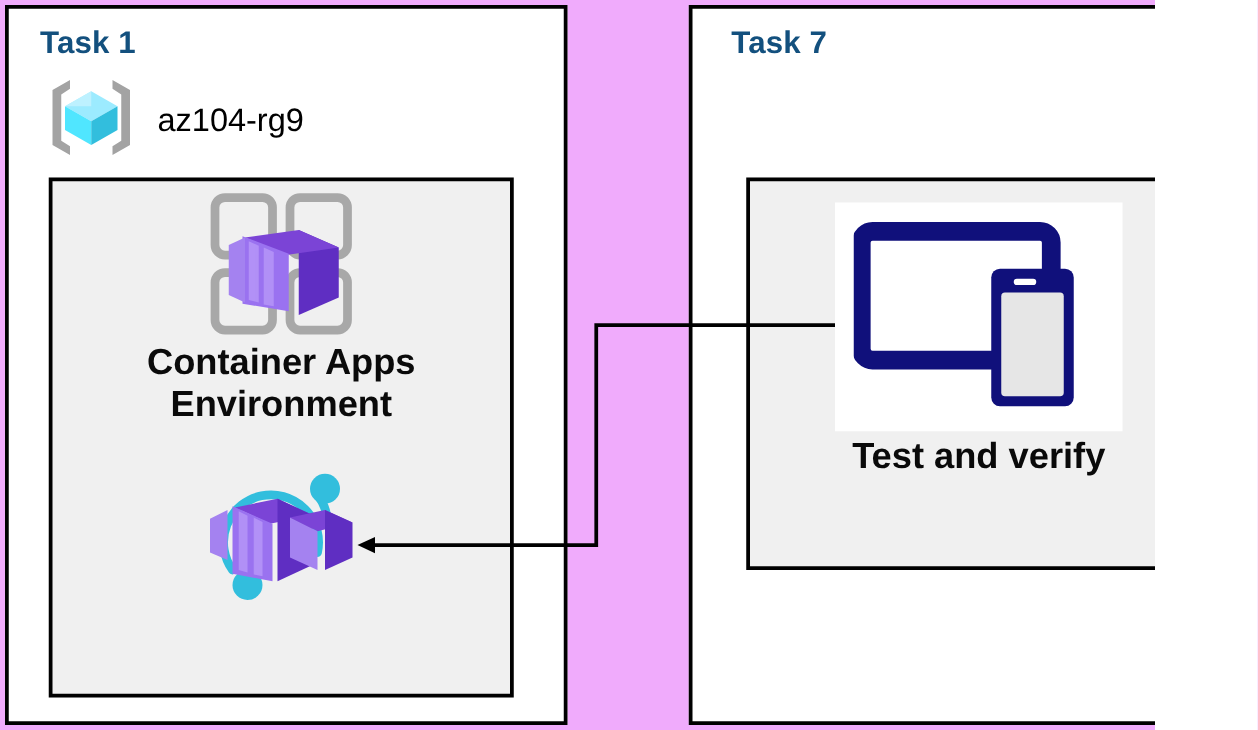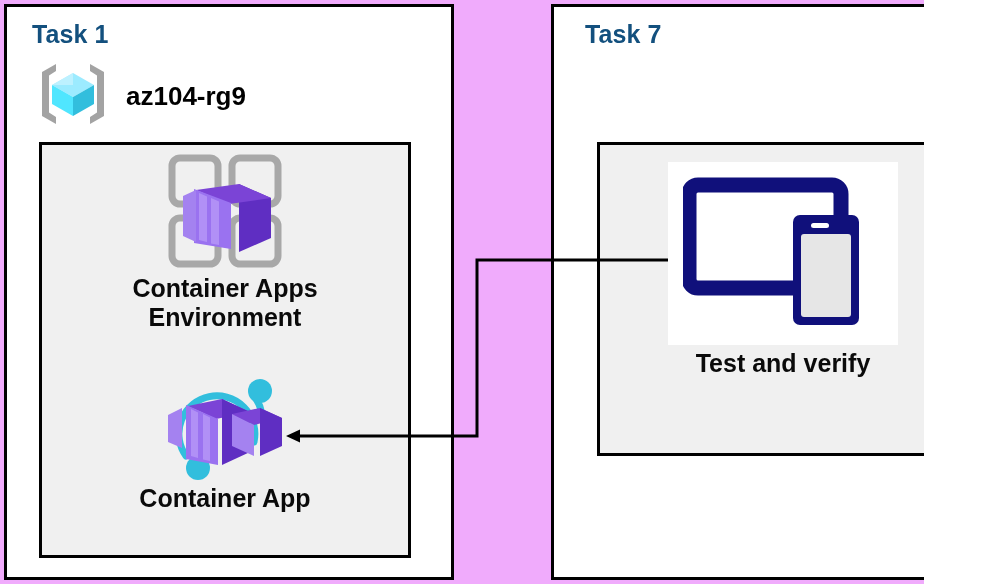--- a/index.html
+++ b/index.html
@@ -43,21 +43,21 @@
   #rg-row {
     position: absolute;
     left: 34px;
     top: 60px;
     display: flex;
     align-items: center;
     gap: 14px;
   }
   #rg-label {
     font-size: 26px;
-    font-weight: bold;
+    font-weight: normal;
     color: #000000;
     white-space: nowrap;
   }
 
   
   .inner-box {
     position: absolute;
     background: #f0f0f0;
     border: 3px solid #000000;
     box-sizing: border-box;
@@ -70,21 +70,21 @@
     position: absolute;
     display: flex;
     flex-direction: column;
     align-items: center;
   }
   #node-cae { left: 39px; top: 152px; width: 372px; }
   #node-ca  { left: 39px; top: 368px; width: 372px; }
   #node-test{ left: 597px; top: 162px; width: 372px; align-items: center; }
 
   .node-label {
-    font-size: 25px;
+    font-size: 29px;
     font-weight: bold;
     color: #0a0a0a;
     text-align: center;
     line-height: 1.16;
     white-space: pre-line;
     margin-top: 4px;
   }
 
   .icon-plate {
     background: #ffffff;
@@ -178,21 +178,20 @@
         <g fill="#b392f7" opacity="0.95">
           <path d="M41 41 L48 44.5 L48 90 L41 88 Z"></path>
           <path d="M53 46 L60 49.5 L60 93 L53 91.5 Z"></path>
         </g>
 
         <path d="M82 46 L110 40 L132 50 L104 57 Z" fill="#7b44d6"></path>
         <path d="M110 40 L132 50 L132 78 L110 88 Z" fill="#5f2ec2"></path>
         <path d="M82 46 L104 57 L104 88 L82 78 Z" fill="#a482f0"></path>
       </svg>
     </span>
-    <span class="node-label">Container App</span>
   </div>
 
   <div class="task-panel" id="task2-panel"></div>
 
   <div class="task-title" id="task2-title">Task 7</div>
 
   <div class="inner-box" id="task2-inner"></div>
 
   <div class="node" id="node-test">
     <span class="icon-plate" style="width:230px;height:183px;">

